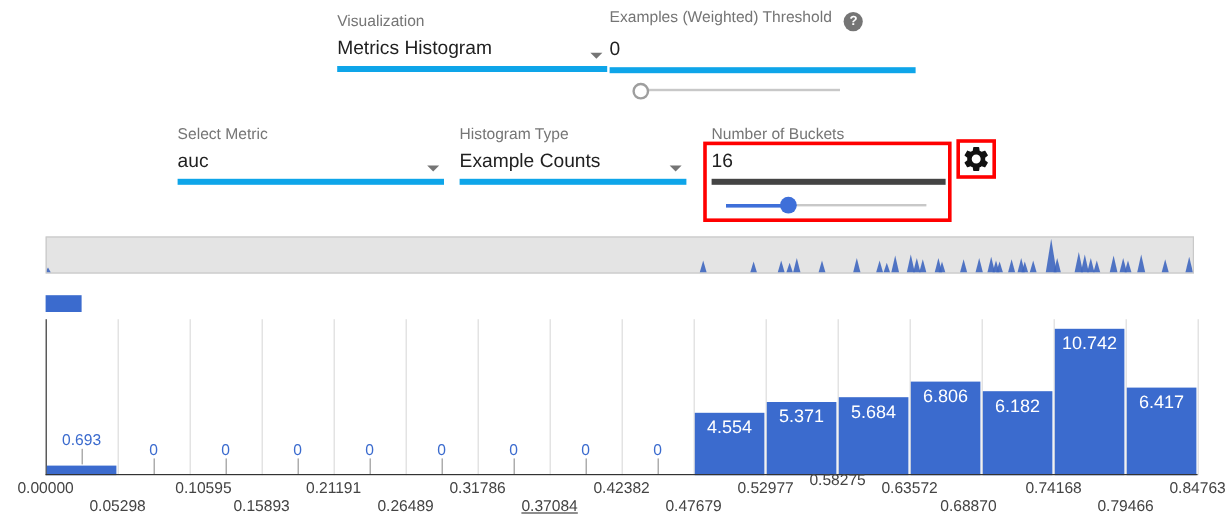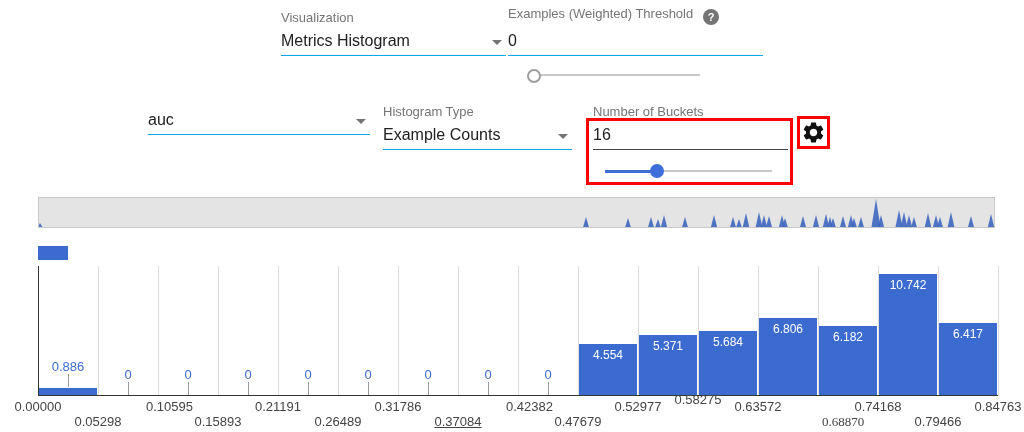--- a/index.html
+++ b/index.html
@@ -6,21 +6,21 @@
   html,body{margin:0;padding:0;background:#fff;}
   #screen{
     position:relative;width:1024px;height:432px;overflow:hidden;background:#fff;
     font-family:"Liberation Sans",sans-serif;color:#212121;
   }
   
   .ctl{position:absolute;}
   .ctl-label{font-size:13px;color:#757575;line-height:15px;white-space:nowrap;}
   .ctl-value{
     position:relative;font-size:16px;color:#212121;line-height:19px;
-    padding:6px 0 5px 0;border-bottom:1px solid #0ea5e9;white-space:nowrap;
+    padding:6px 0 5px 0;border-bottom:5px solid #0ea5e9;white-space:nowrap;
   }
   .chevron{
     position:absolute;right:4px;bottom:11px;width:0;height:0;
     border-left:5px solid transparent;border-right:5px solid transparent;
     border-top:5px solid #757575;
   }
   .help-icon{
     display:inline-block;vertical-align:-3px;margin-left:10px;width:16px;height:16px;border-radius:50%;
     background:#757575;color:#fff;font-size:11px;font-weight:bold;line-height:16px;text-align:center;
   }
@@ -47,21 +47,21 @@
   
   #legend{position:absolute;left:38px;top:246px;display:flex;align-items:center;}
   #legend .swatch{width:30px;height:14px;background:var(--accent-blue);margin-right:9px;}
   #legend .legend-text{font-size:13.5px;color:#333;}
   
   #chart-area{position:absolute;left:0;top:0;width:1024px;height:432px;}
   .gridline{position:absolute;width:1px;background:#ddd;}
   .gridline.axis-y{background:#333;}
   .axis-x{position:absolute;height:1px;background:#333;}
   .bar{position:absolute;background:var(--accent-blue);}
-  .bar-label-in{position:absolute;font-size:12px;color:#fff;text-align:center;white-space:nowrap;}
+  .bar-label-in{position:absolute;font-size:15px;color:#fff;text-align:center;white-space:nowrap;}
   .bar-label-out{position:absolute;font-size:13px;color:var(--accent-blue);text-align:center;white-space:nowrap;}
   .anno-stem{position:absolute;width:1px;background:#999;}
   .x-tick{position:absolute;width:70px;text-align:center;font-size:13px;color:#444;white-space:nowrap;}
 </style>
 </head>
 <body>
 
 <div id="screen" style="--accent-blue: #3B6BCE; --slider-blue: #3E6FD9; --hl-red: #FF0000;">
 
   <div class="ctl" id="ctl-viz" style="left:253px;top:10px;width:225px;margin-left:28px;">
@@ -75,20 +75,21 @@
       <span>Examples (Weighted) Threshold</span><span class="help-icon">?</span>
     </div>
     <div class="ctl-value">0</div>
   </div>
   <div class="slider" id="threshold-slider" style="left:528px;top:68px;width:172px;">
     <div class="track"></div>
     <div class="knob-ring" id="threshold-knob" style="left: -1px;"></div>
   </div>
 
   <div class="ctl" id="ctl-metric" style="left:148px;top:104px;width:222px;">
+    <div class="ctl-label">Select Metric</div>
     <div class="ctl-value">auc</div>
     <span class="chevron"></span>
   </div>
 
   <div class="ctl" id="ctl-histtype" style="left:383px;top:104px;width:189px;">
     <div class="ctl-label">Histogram Type</div>
     <div class="ctl-value">Example Counts</div>
     <span class="chevron"></span>
   </div>
 
@@ -177,21 +178,21 @@
       <div class="gridline" style="left: 578px; top: 266px; height: 130px;"></div>
       <div class="gridline" style="left: 638px; top: 266px; height: 130px;"></div>
       <div class="gridline" style="left: 698px; top: 266px; height: 130px;"></div>
       <div class="gridline" style="left: 758px; top: 266px; height: 130px;"></div>
       <div class="gridline" style="left: 818px; top: 266px; height: 130px;"></div>
       <div class="gridline" style="left: 878px; top: 266px; height: 130px;"></div>
       <div class="gridline" style="left: 938px; top: 266px; height: 130px;"></div>
       <div class="gridline" style="left: 998px; top: 266px; height: 130px;"></div>
       <div class="bar" style="left: 39px; width: 58px; top: 388px; height: 8px;"></div>
       <div class="anno-stem" style="left: 68px; top: 374px; height: 13px;"></div>
-      <div class="bar-label-out" style="left: 33px; width: 70px; top: 359px;">0.886</div>
+      <div class="bar-label-out" style="left: 33px; width: 70px; top: 359px;">0.693</div>
       <div class="anno-stem" style="left: 128px; top: 382px; height: 13px;"></div>
       <div class="bar-label-out" style="left: 93px; width: 70px; top: 367px;">0</div>
       <div class="anno-stem" style="left: 188px; top: 382px; height: 13px;"></div>
       <div class="bar-label-out" style="left: 153px; width: 70px; top: 367px;">0</div>
       <div class="anno-stem" style="left: 248px; top: 382px; height: 13px;"></div>
       <div class="bar-label-out" style="left: 213px; width: 70px; top: 367px;">0</div>
       <div class="anno-stem" style="left: 308px; top: 382px; height: 13px;"></div>
       <div class="bar-label-out" style="left: 273px; width: 70px; top: 367px;">0</div>
       <div class="anno-stem" style="left: 368px; top: 382px; height: 13px;"></div>
       <div class="bar-label-out" style="left: 333px; width: 70px; top: 367px;">0</div>
@@ -217,24 +218,24 @@
       <div class="bar-label-in" style="left: 933px; width: 70px; top: 327px;">6.417</div>
       <div class="axis-x" style="left: 38px; top: 395px; width: 960px;"></div>
       <div class="x-tick" style="left: 3px; top: 399px;">0.00000</div>
       <div class="x-tick" style="left: 63px; top: 414px;">0.05298</div>
       <div class="x-tick" style="left: 123px; top: 399px; text-align: right;">0.10595</div>
       <div class="x-tick" style="left: 183px; top: 414px;">0.15893</div>
       <div class="x-tick" style="left: 243px; top: 399px;">0.21191</div>
       <div class="x-tick" style="left: 303px; top: 414px;">0.26489</div>
       <div class="x-tick" style="left: 363px; top: 399px;">0.31786</div>
       <div class="x-tick" style="left: 423px; top: 414px; text-decoration: underline;">0.37084</div>
-      <div class="x-tick" style="left: 483px; top: 399px; text-align: right;">0.42382</div>
+      <div class="x-tick" style="left: 483px; top: 399px;">0.42382</div>
       <div class="x-tick" style="left: 543px; top: 414px;">0.47679</div>
       <div class="x-tick" style="left: 603px; top: 399px;">0.52977</div>
       <div class="x-tick" style="left: 663px; top: 392px;">0.58275</div>
       <div class="x-tick" style="left: 723px; top: 399px;">0.63572</div>
-      <div class="x-tick" style="left: 808px; top: 414px; font-family: Liberation Serif, serif;">0.68870</div>
+      <div class="x-tick" style="left: 772px; top: 414px;">0.68870</div>
       <div class="x-tick" style="left: 843px; top: 399px;">0.74168</div>
       <div class="x-tick" style="left: 903px; top: 414px;">0.79466</div>
       <div class="x-tick" style="left: 963px; top: 399px;">0.84763</div>
     </div>
 
 </div>
 
 </body></html>

